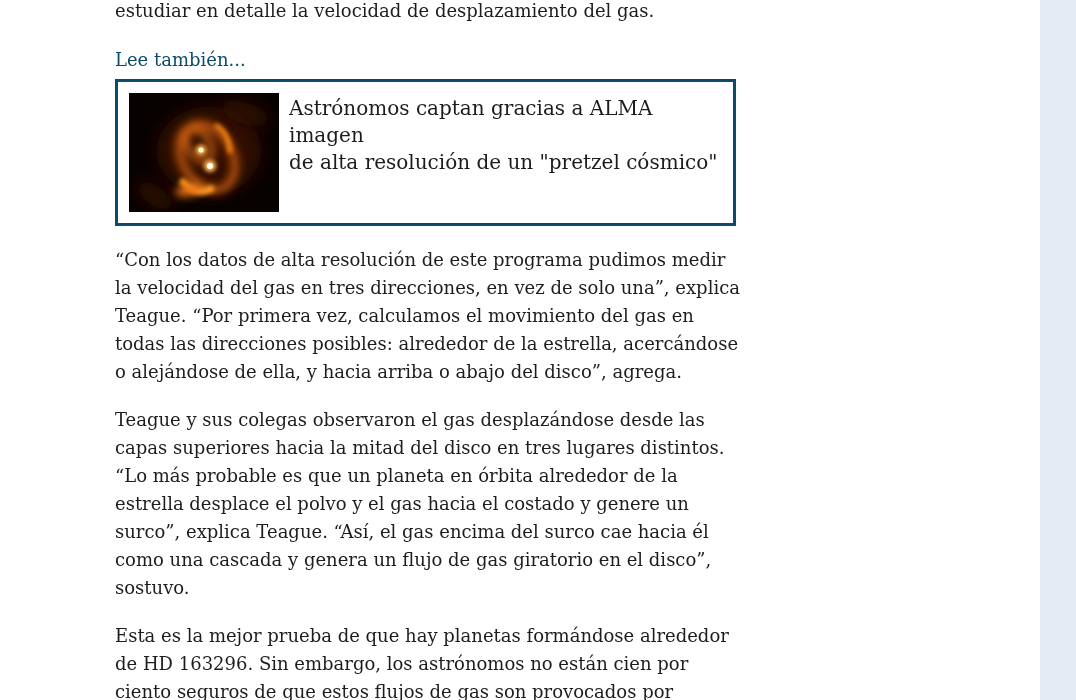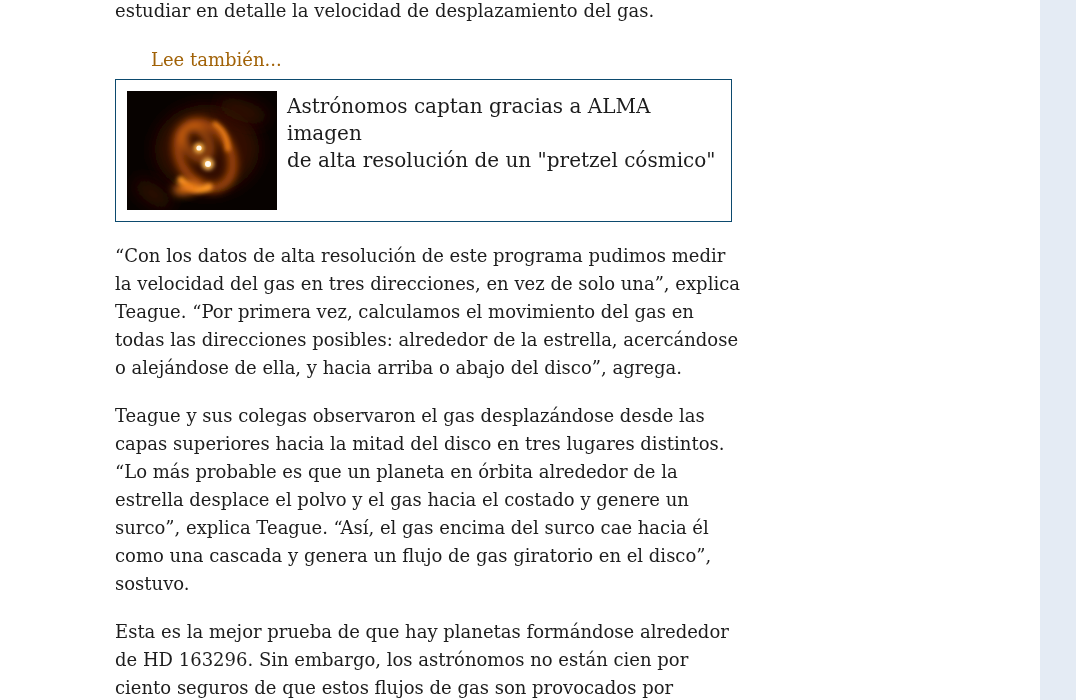--- a/index.html
+++ b/index.html
@@ -38,21 +38,21 @@
     margin: 21px 0 5px 0;
     font-size: 18px;
     line-height: 28px;
     text-decoration: none;
     cursor: pointer;
   }
   .related-card {
     box-sizing: content-box;
     width: 593px;
     padding: 11px;
-    border: 1px solid #0c4a6e;
+    border: 3px solid #0c4a6e;
     display: flex;
     gap: 10px;
     align-items: flex-start;
     background: #ffffff;
     cursor: pointer;
   }
   .thumb {
     flex: 0 0 150px;
     width: 150px;
     height: 119px;
@@ -73,21 +73,21 @@
 </style>
 </head>
 <body>
 
 <div class="right-band" style="background: rgb(228, 235, 244);"></div>
 
 <main class="article">
 
   <p class="body-text intro">estudiar en detalle la velocidad de desplazamiento del gas.</p>
 
-  <a class="read-also" href="#" style="color: #a16207; margin-left: 36px;">Lee también...</a>
+  <a class="read-also" href="#" style="color: #0c4a6e;">Lee también...</a>
 
   <div class="related-card">
     <div class="thumb">
       <svg viewBox="0 0 150 119" width="150" height="119">
         <defs>
           <filter id="b8" x="-60%" y="-60%" width="220%" height="220%">
               <feGaussianBlur stdDeviation="8"></feGaussianBlur>
             </filter>
           <filter id="b4" x="-60%" y="-60%" width="220%" height="220%">
               <feGaussianBlur stdDeviation="4"></feGaussianBlur>

